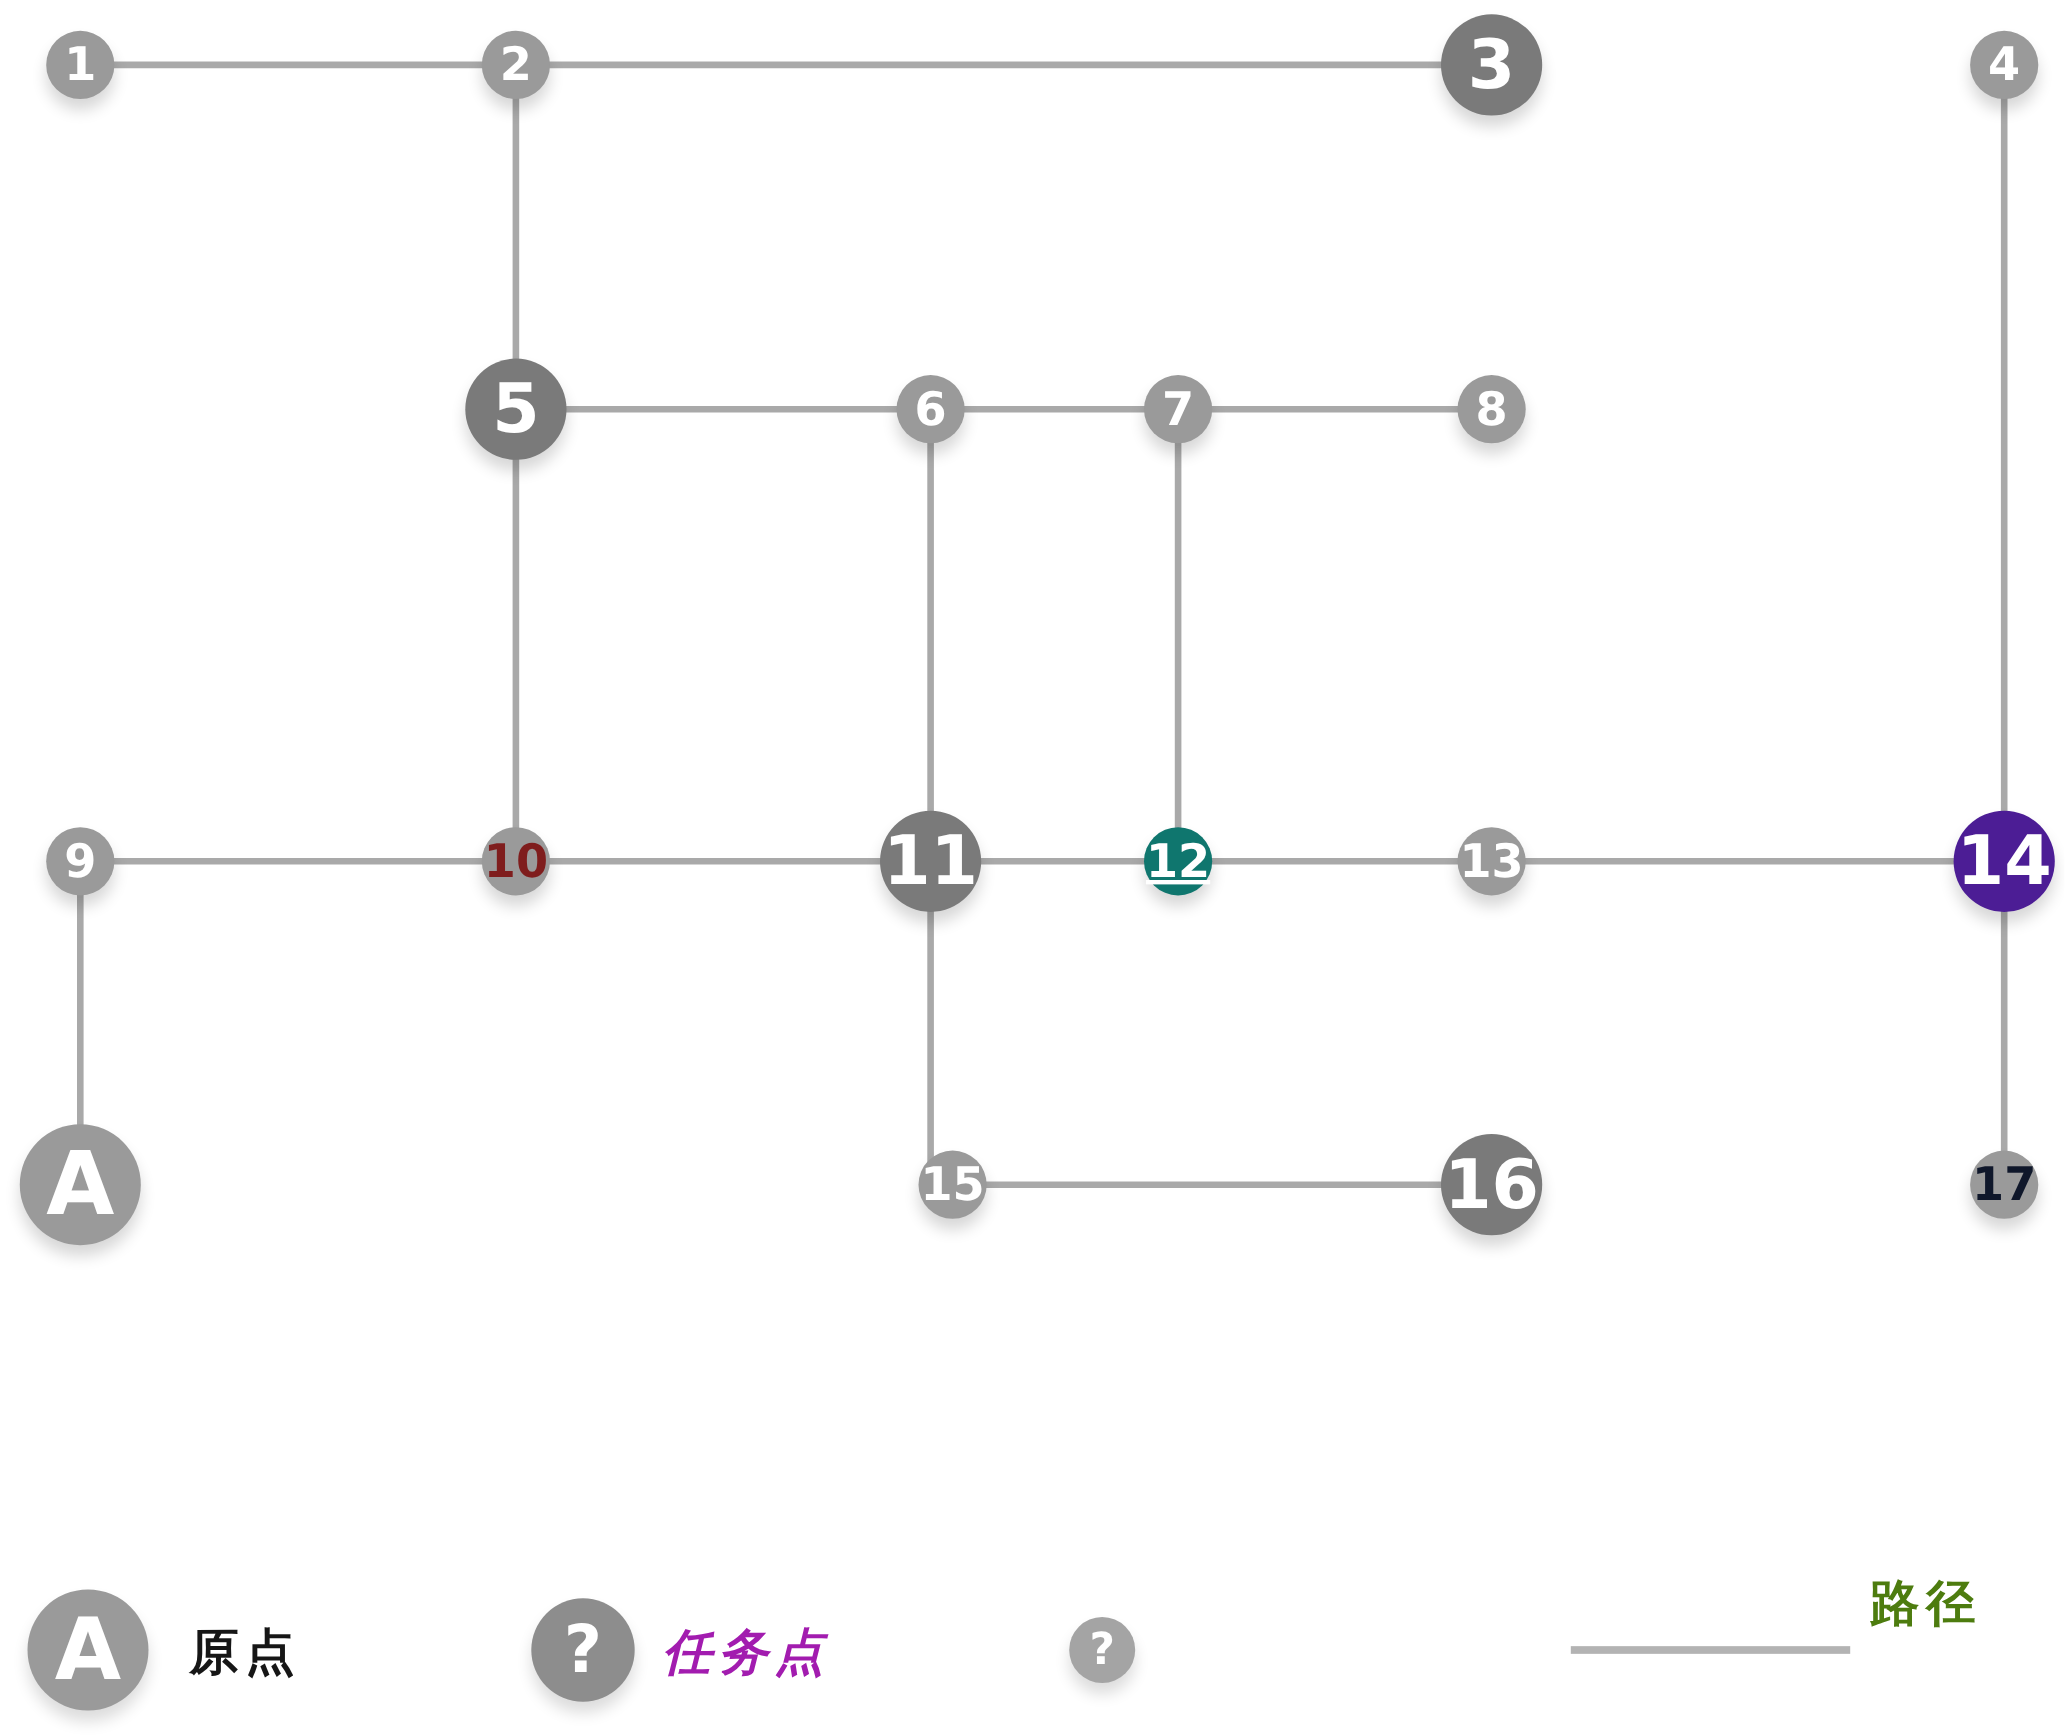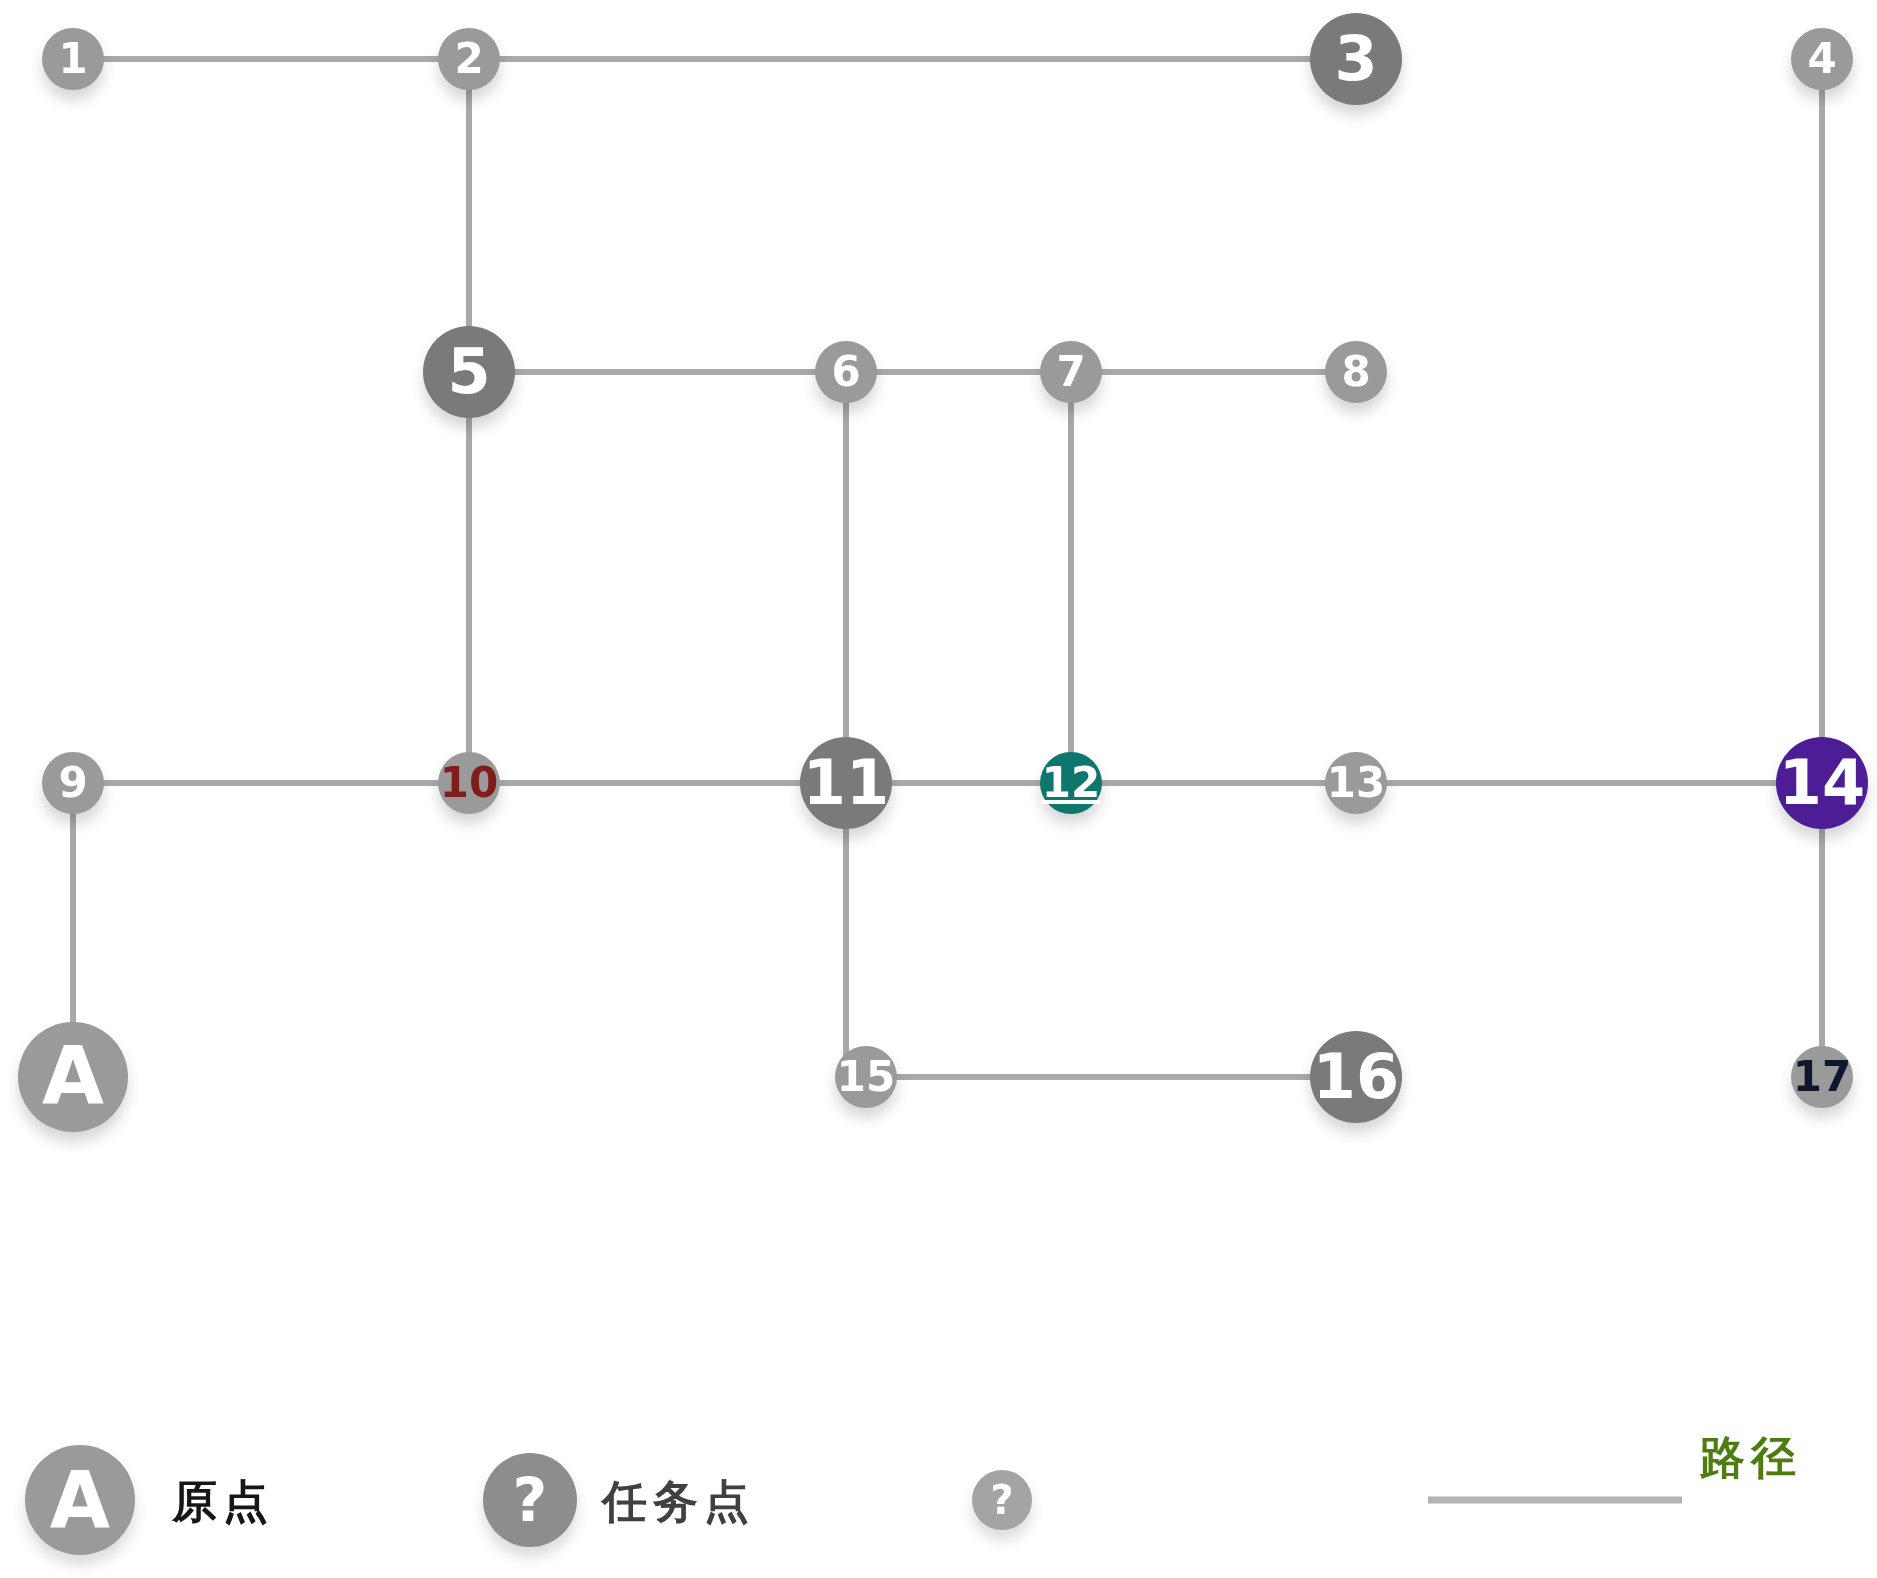--- a/index.html
+++ b/index.html
@@ -111,21 +111,21 @@
       <div class="node path" style="left: 1822px; top: 1077px; background: rgb(154, 154, 154); color: #0f172a;">17</div>
       <div class="node origin" style="left: 73px; top: 1077px; background: rgb(154, 154, 154); color: rgb(255, 255, 255);">A</div>
     </div>
 
   <div class="legend">
 
     <div class="legend-marker origin" style="left: 80px; top: 1500px; background: rgb(154, 154, 154);">A</div>
     <div class="legend-label" style="left: 172px; top: 1502px; color: rgb(22, 22, 22);">原点</div>
 
     <div class="legend-marker task" style="left: 530px; top: 1500px; background: rgb(141, 141, 141);">?</div>
-    <div class="legend-label" style="left: 602px; top: 1502px; color: #404040;">任务点</div>
+    <div class="legend-label" style="left: 602px; top: 1502px; color: #a21caf; font-style: italic;">任务点</div>
 
     <div class="legend-marker path" style="left: 1002px; top: 1500px; background: rgb(164, 164, 164);">?</div>
 
     <div class="legend-line" style="left: 1428px; top: 1500px; width: 254px; background: rgb(179, 179, 179);"></div>
     <div class="legend-label" style="left: 1700px; top: 1458px; color: #4d7c0f;">路径</div>
 
   </div>
 </div>
 
 </body></html>

